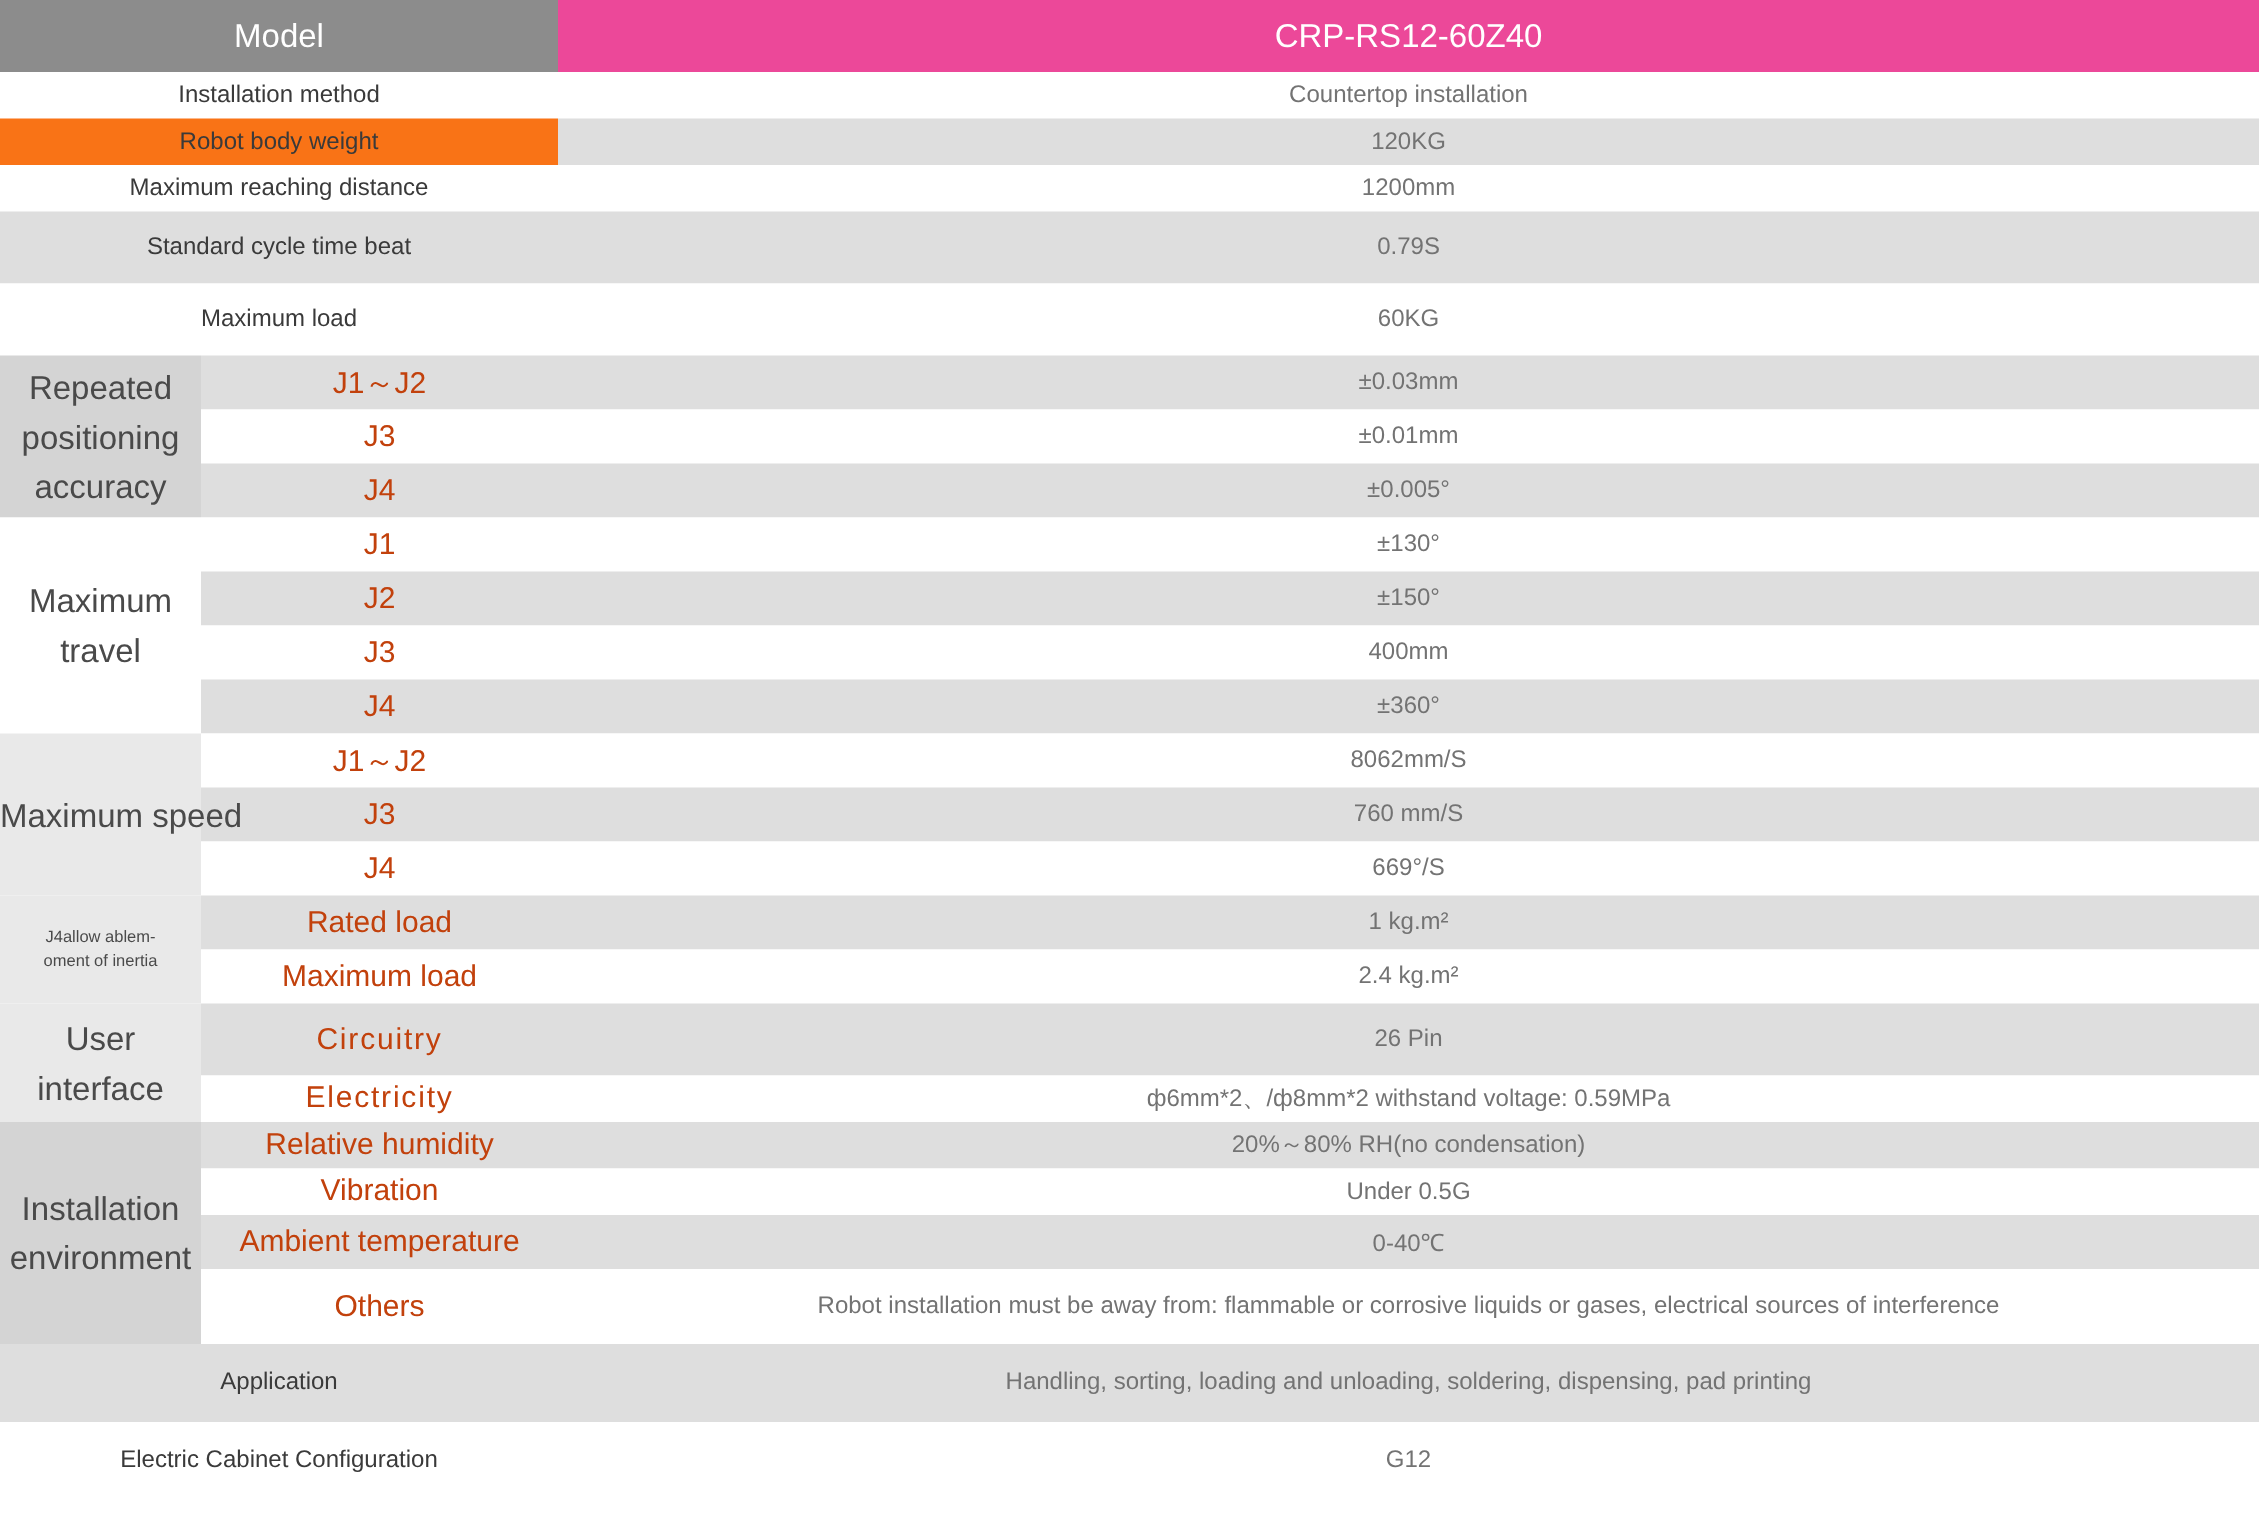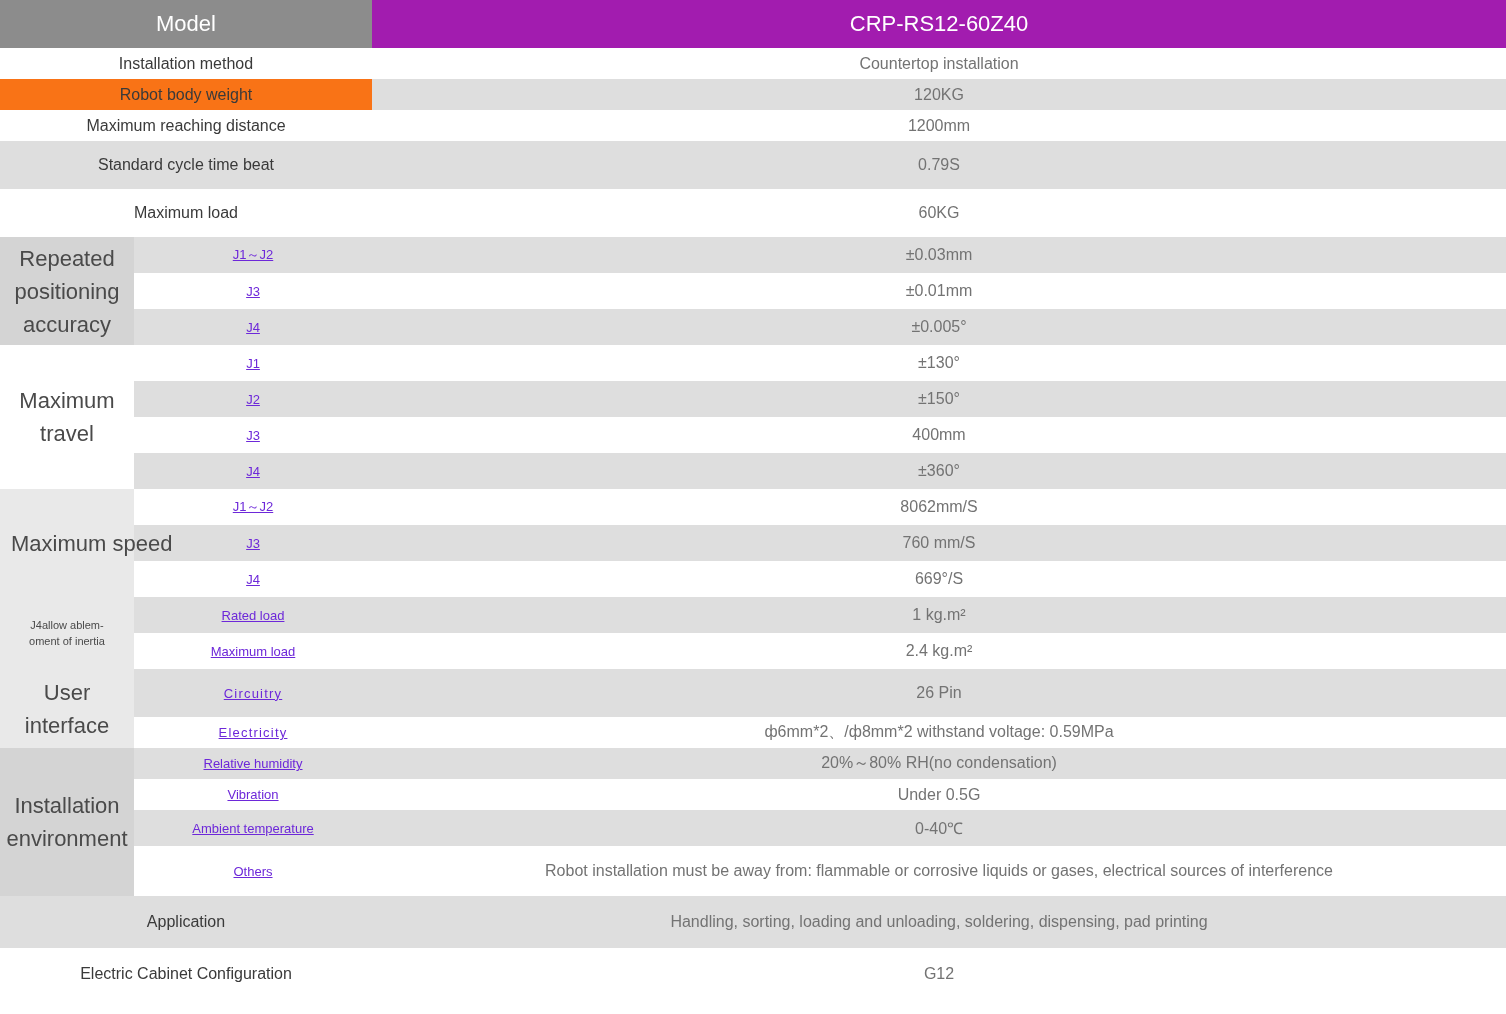--- a/index.html
+++ b/index.html
@@ -34,21 +34,21 @@
 
   
   .hdr-model {
     background: #8c8c8c;
     color: #ffffff;
     font-size: 22px;
     font-weight: bold;
     height: 48px;
   }
   .hdr-value {
-    background: #a21caf;
+    background: #ec4899;
     color: #ffffff;
     font-size: 22px;
     font-weight: bold;
     height: 48px;
   }
 
   
   .row-light td { background: #ffffff; }
   .row-grey .cell-val { background: #dedede; }
   .row-grey .cell-lbl-mid { background: #dedede; }
@@ -57,23 +57,22 @@
     background: #d4d4d4;
     color: #4a4a4a;
     font-size: 22px;
     line-height: 1.45;
   }
   .cell-lbl-left.plain {
     background: #e9e9e9;
   }
   .cell-lbl-mid {
     background: #ffffff;
-    color: #6d28d9;
-    font-size: 13px;
-    text-decoration: underline;
+    color: #c2410c;
+    font-size: 20px;
   }
   .cell-val {
     background: #ffffff;
     color: #737373;
     font-size: 16px;
   }
   .cell-lbl-span2 {
     background: #ffffff;
     color: #3a3a3a;
     font-size: 16px;
@@ -82,21 +81,21 @@
   .h36 { height: 36px; }
   .h34 { height: 48px; }
   .h50 { height: 50px; }
   .h52 { height: 52px; }
   .letter-wide {
     letter-spacing: 1.2px;
   }
   .small-lbl {
     font-size: 11px;
   }
-  .nowrap { white-space: nowrap; padding-left: 11px; }
+  .nowrap { white-space: nowrap; }
   .lbl-block {
     display: block;
     line-height: 1.5;
   }
 </style>
 </head>
 <body>
 
 <table class="spec">
   <colgroup>

